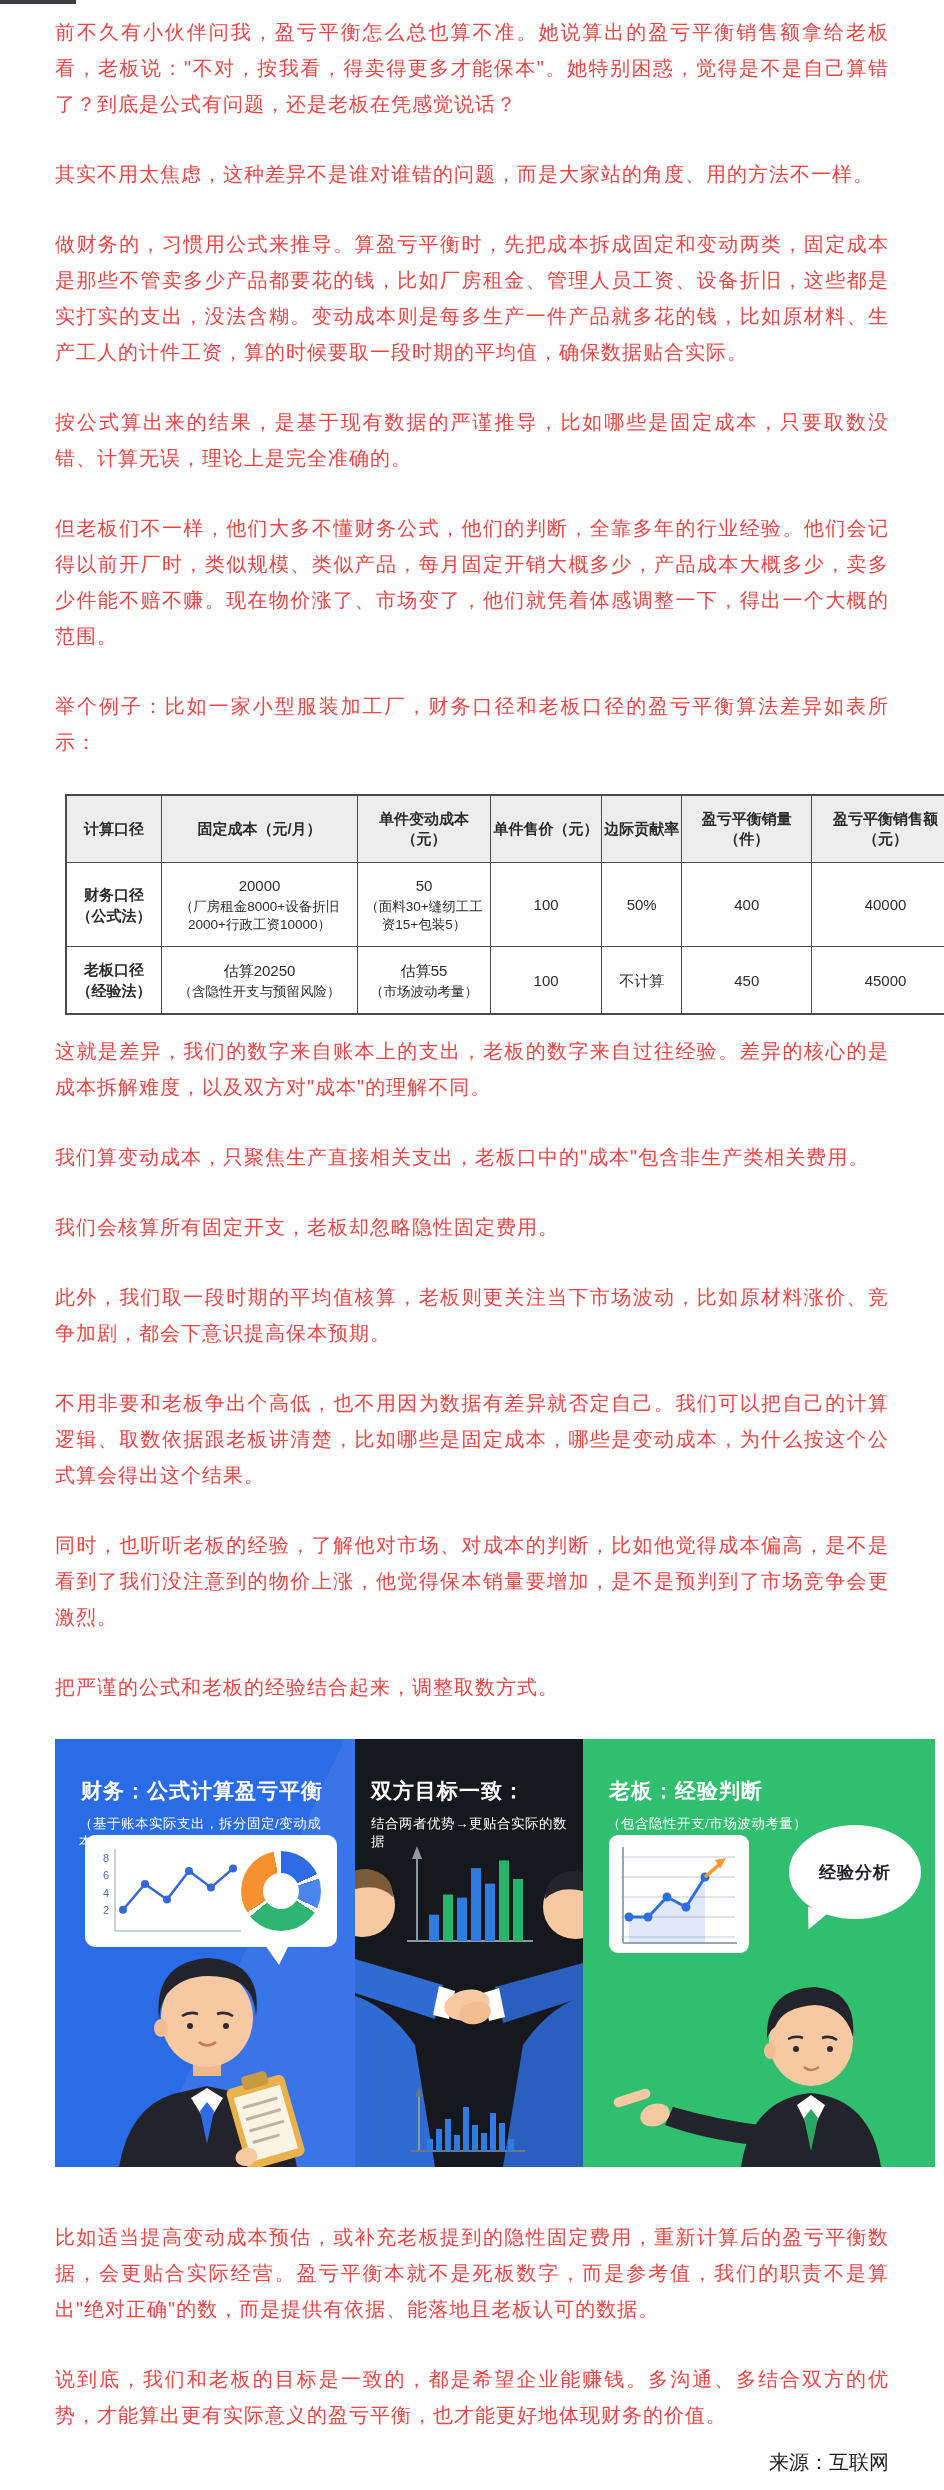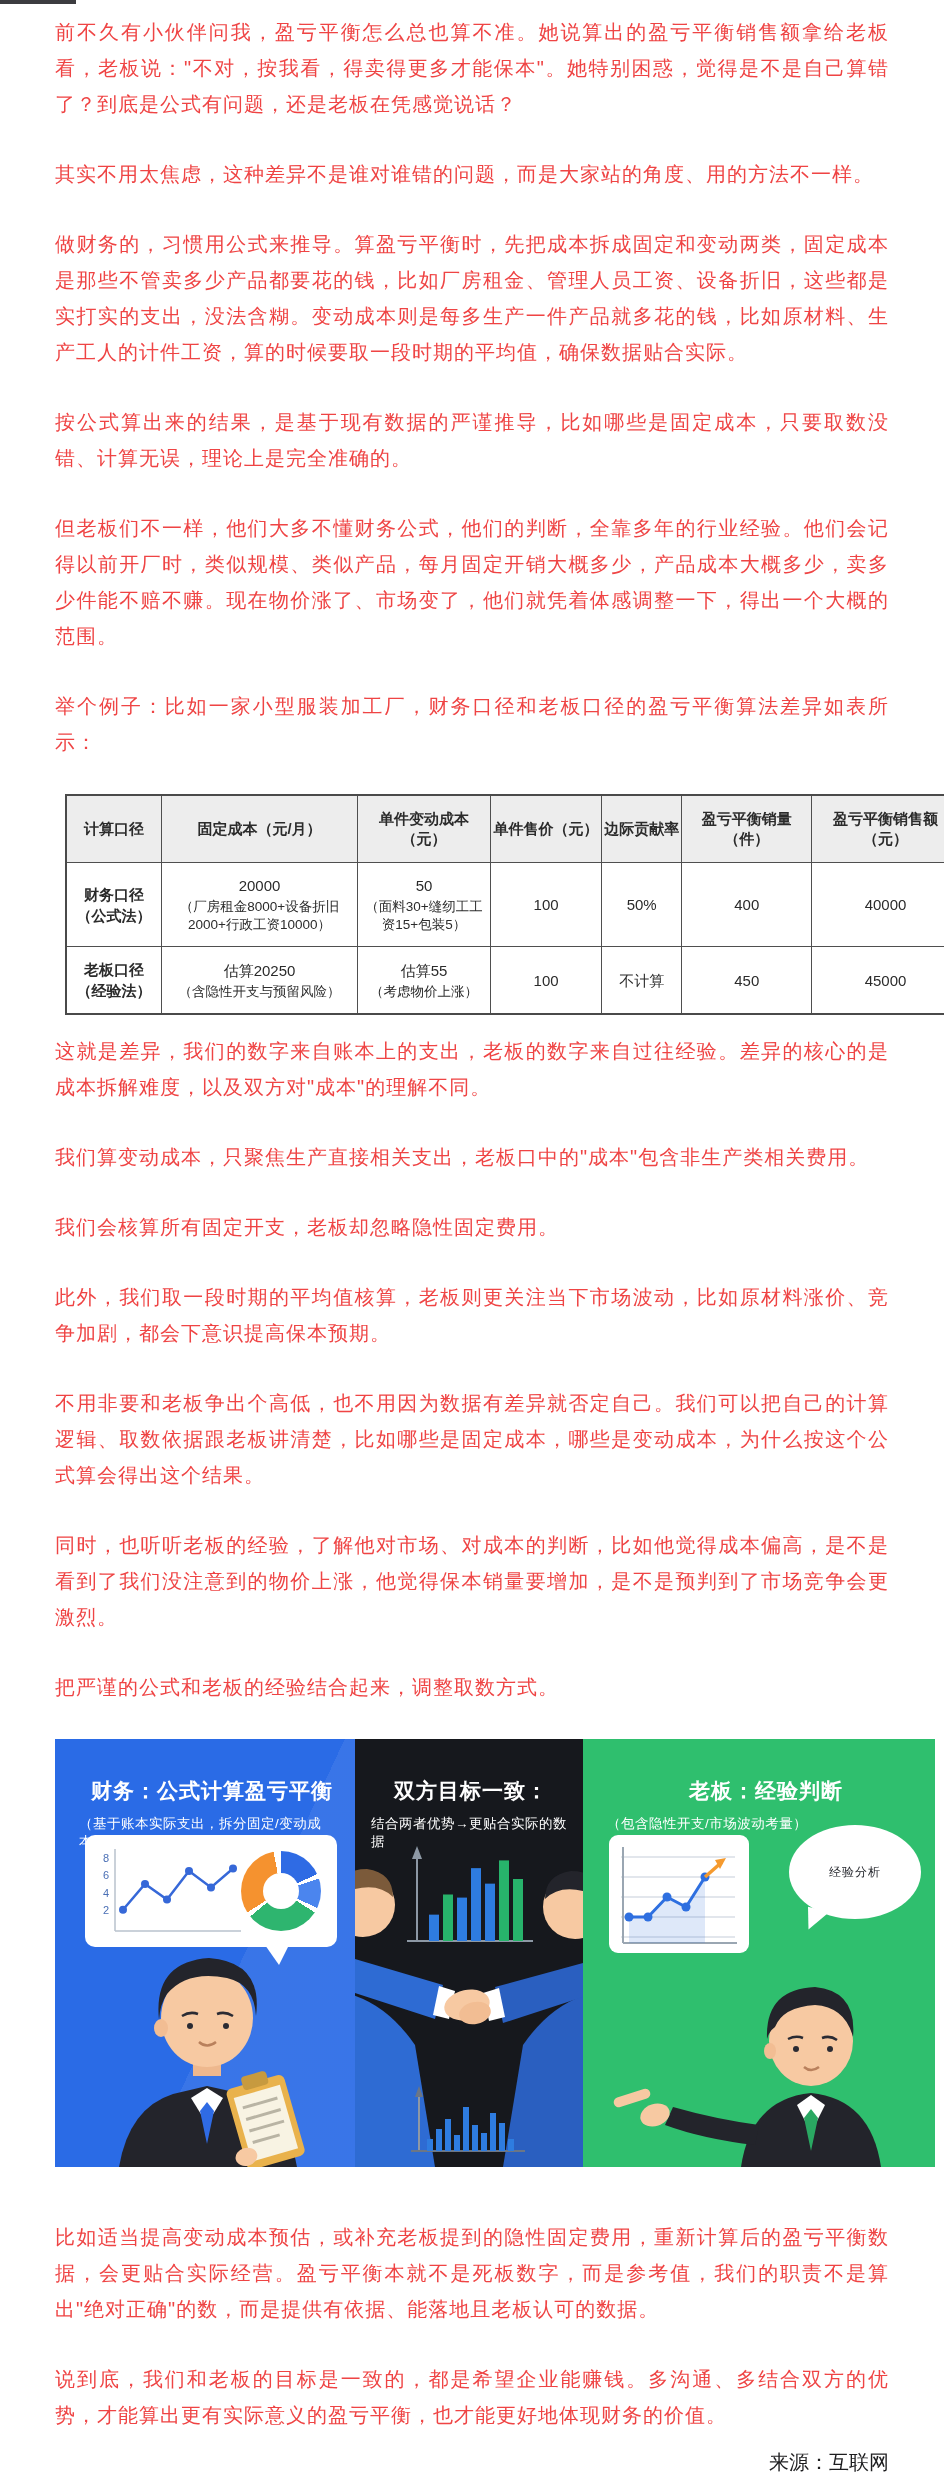--- a/index.html
+++ b/index.html
@@ -27,42 +27,42 @@
   .cell-note{font-size:13.5px;line-height:18px;margin-top:2px;}
   .c-label .cell-main{font-weight:bold;}
   
   .illu{display:flex;width:826px;height:428px;margin:14px 0 52px 0;}
   .panel{position:relative;overflow:hidden;color:#fff;flex:none;height:428px;}
   .panel-finance{width:300px;background:#2a6be6;}
   .panel-finance::before{content:"";position:absolute;inset:0;
     background:linear-gradient(115deg,rgba(255,255,255,0) 58%,rgba(255,255,255,0.07) 58%);}
   .panel-mid{width:228px;background:#16181d;}
   .panel-boss{width:352px;background:#2fbf6e;}
-  .panel-title{font-size:21px;font-weight:bold;letter-spacing:1px;margin:38px 12px 10px 26px;text-align:center;}
+  .panel-title{font-size:21px;font-weight:bold;letter-spacing:1px;margin:38px 12px 10px 26px;}
   .panel-mid .panel-title{margin-left:16px;}
   .panel-sub{font-size:13.5px;letter-spacing:0.5px;margin:4px 10px 0 24px;}
   .panel-mid .panel-sub{margin-left:16px;}
   .bubble-card{position:absolute;left:30px;top:96px;width:252px;height:112px;background:#fff;border-radius:10px;}
   .bubble-card::after{content:"";position:absolute;right:48px;bottom:-18px;
     border-left:14px solid transparent;border-right:10px solid transparent;border-top:20px solid #fff;}
   .donut{position:absolute;right:16px;top:16px;width:80px;height:80px;border-radius:50%;
     background:conic-gradient(#2f6be4 0 18%,#fff 18% 20%,#4b85ee 20% 32%,#fff 32% 34%,
                #2eb56f 34% 64%,#fff 64% 66%,#f5922f 66% 97%,#fff 97% 100%);}
   .donut::after{content:"";position:absolute;inset:22px;background:#fff;border-radius:50%;}
   .person{position:absolute;left:0;bottom:0;}
   #fin-chart{position:absolute;left:8px;top:6px;}
   #mid-chart{position:absolute;left:44px;top:102px;}
   .boss-card{position:absolute;left:26px;top:96px;width:140px;height:118px;background:#fff;border-radius:9px;}
   #boss-chart{position:absolute;left:4px;top:4px;}
   .speech{position:absolute;right:14px;top:86px;width:132px;height:94px;background:#fff;border-radius:50%;
     display:flex;align-items:center;justify-content:center;}
   .speech::after{content:"";position:absolute;left:16px;bottom:-12px;
     border-left:6px solid transparent;border-right:16px solid transparent;border-top:22px solid #fff;
     transform:rotate(14deg);}
-  .speech span{font-size:12px;font-weight:normal;color:#22242a;letter-spacing:1px;}
+  .speech span{font-size:17px;font-weight:bold;color:#22242a;letter-spacing:1px;}
   
   .axis{stroke:#b9c2cc;stroke-width:1.5}
   .tick{fill:#4a6fb5;font-size:11px;font-family:"Liberation Sans",sans-serif}
   .fin-line{fill:none;stroke:#3668d8;stroke-width:2.5}
   .fin-dot{fill:#3668d8}
   .axisw{stroke:#8d98a5;stroke-width:2}
   .grid{stroke:#d9dee6;stroke-width:1.5}
   .axisb{stroke:#9aa6b2;stroke-width:2}
   .boss-line{fill:none;stroke:#2e6fe0;stroke-width:3}
   .boss-dot{fill:#2e6fe0}
@@ -138,21 +138,21 @@
         <td class="c-label">
           <div class="cell-main">老板口径</div>
           <div class="cell-main">（经验法）</div>
         </td>
         <td>
           <div class="cell-main">估算20250</div>
           <div class="cell-note">（含隐性开支与预留风险）</div>
         </td>
         <td>
           <div class="cell-main">估算55</div>
-          <div class="cell-note">（考虑物价上涨）</div>
+          <div class="cell-note">（市场波动考量）</div>
         </td>
         <td>
             <div class="cell-main">100</div>
           </td>
         <td>
             <div class="cell-main">不计算</div>
           </td>
         <td>
             <div class="cell-main">450</div>
           </td>

